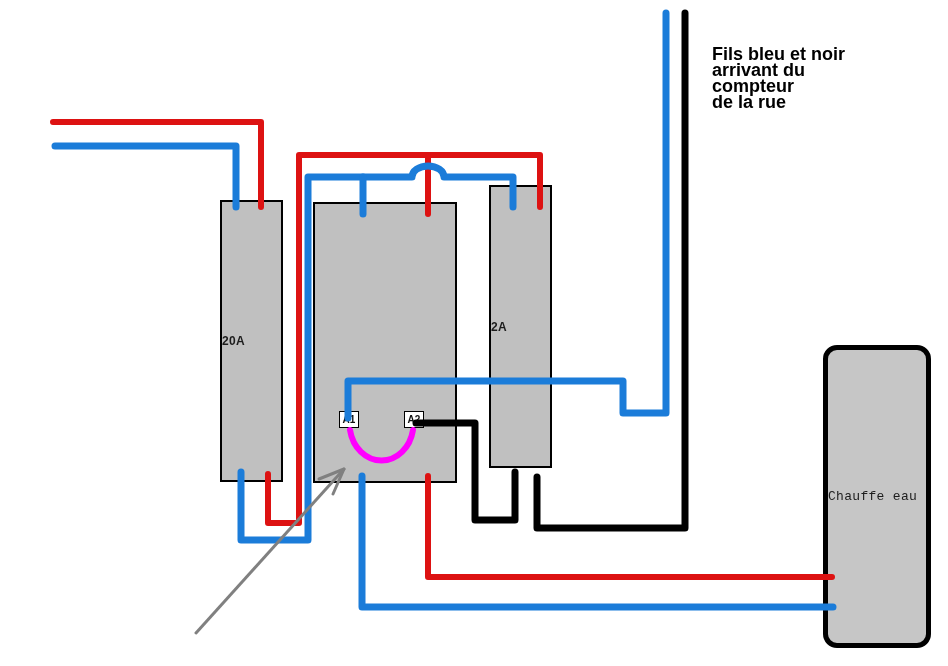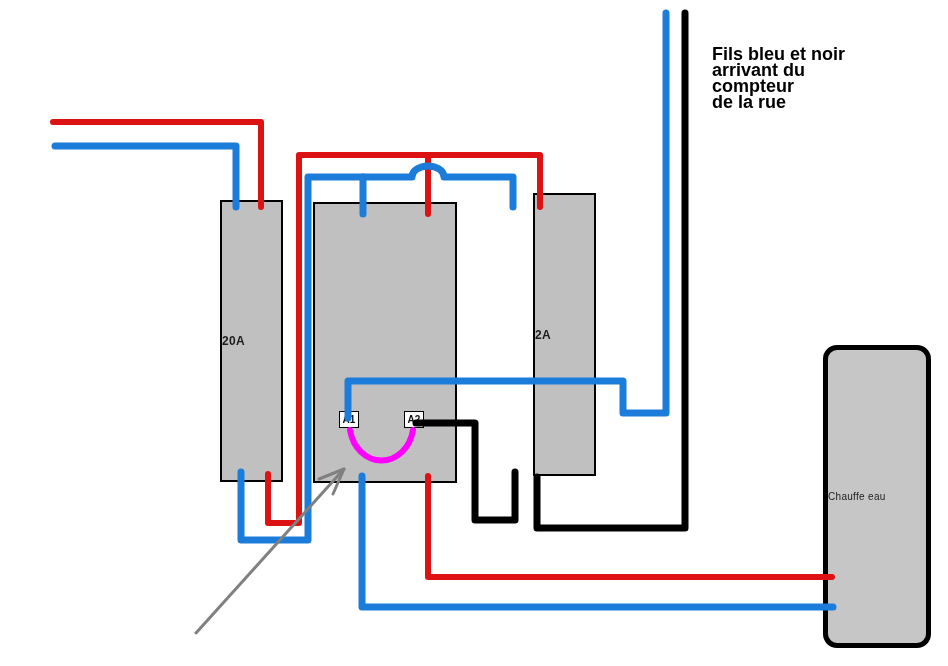--- a/index.html
+++ b/index.html
@@ -26,28 +26,28 @@
     justify-content: flex-start;
   }
   .comp-label {
     color: #1d1d1d;
     font-size: 12px;
     font-weight: 600;
     letter-spacing: 0.3px;
   }
   #breaker-20a { left: 220px; top: 200px; width: 63px; height: 282px; }
   #contactor   { left: 313px; top: 202px; width: 144px; height: 281px; }
-  #breaker-2a  { left: 489px; top: 193px; width: 63px; height: 283px; margin-left: 44px; }
+  #breaker-2a  { left: 489px; top: 185px; width: 63px; height: 283px; }
   #water-heater {
     left: 823px; top: 345px; width: 108px; height: 303px;
     border: 5px solid #000000;
     border-radius: 14px;
     background: #c6c6c6;
   }
-  #water-heater .comp-label { font-weight: 400; font-size: 10px; }
+  #water-heater .comp-label { font-weight: 400; font-size: 13px; font-family: Liberation Mono, monospace; }
 
   
   .terminal-chip {
     position: absolute;
     width: 20px; height: 17px;
     background: #ffffff;
     border: 1px solid #000000;
     box-sizing: border-box;
     display: flex;
     align-items: center;

